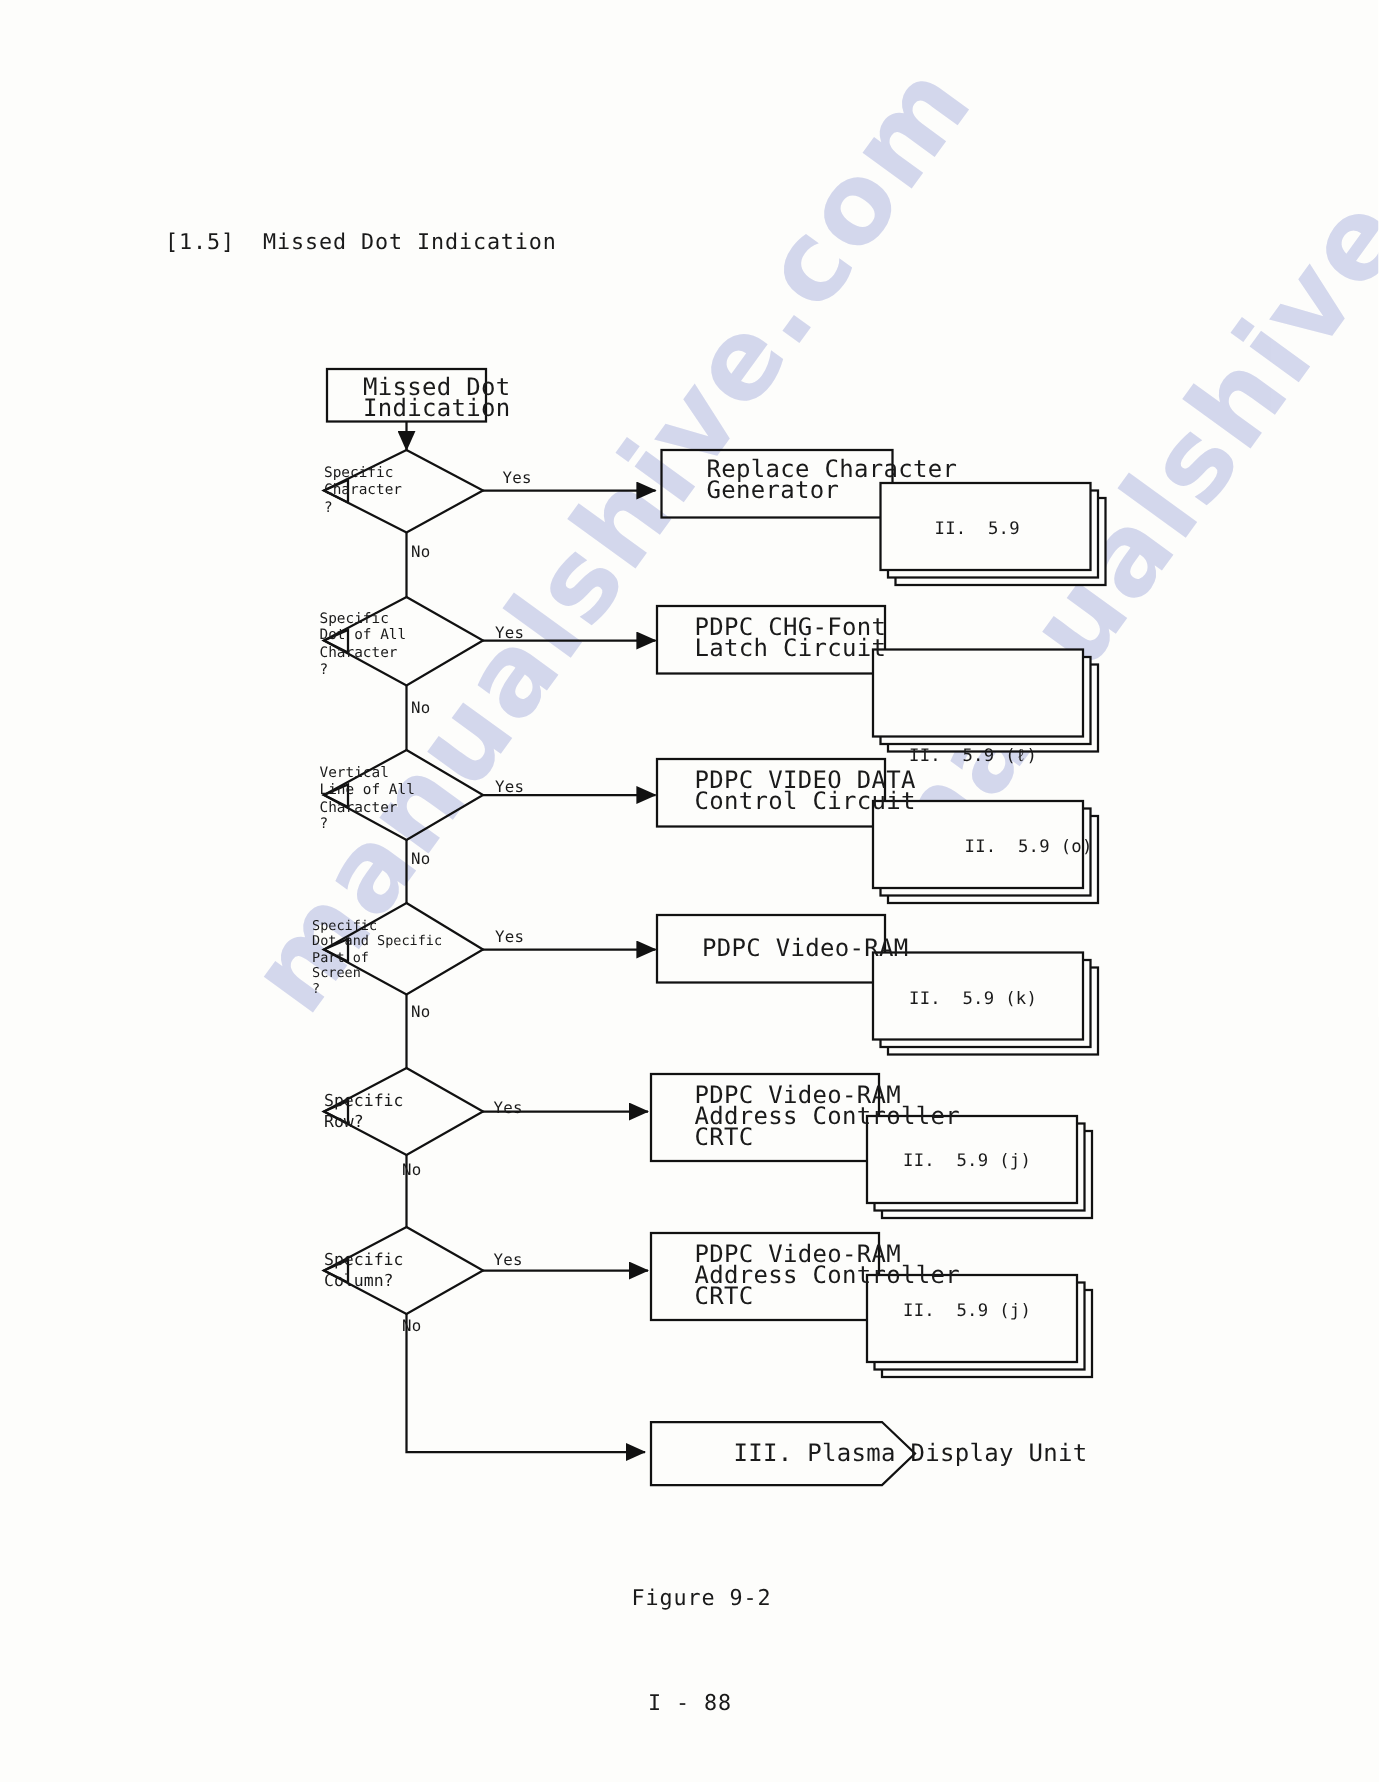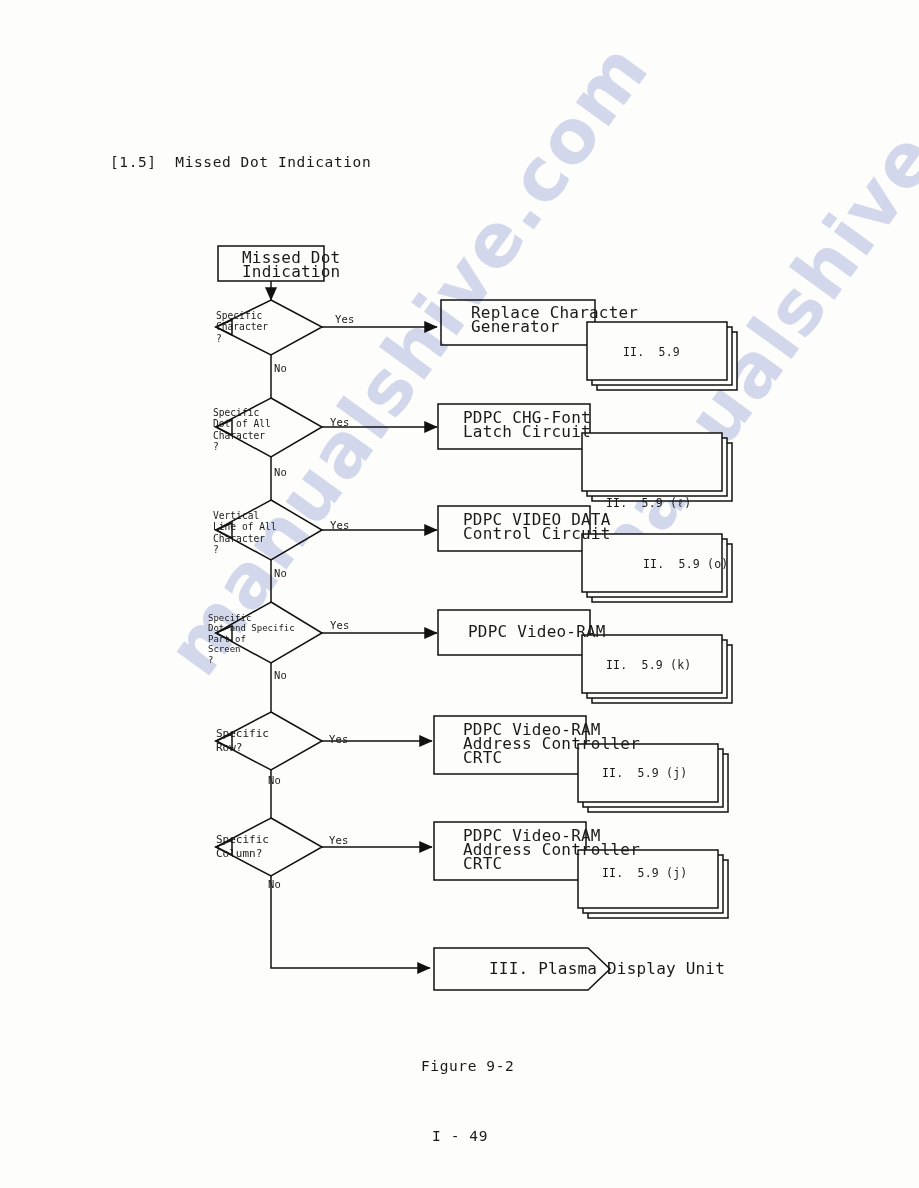--- a/index.html
+++ b/index.html
@@ -245,15 +245,15 @@
   <div class="edge-label" style="left:329px; top:834px;">Yes</div>
   <div class="edge-label" style="left:268px; top:878px;">No</div>
   <div class="node-text" style="left:447px; top:829px;">PDPC Video-RAM
 Address Controller
 CRTC</div>
   <div class="ref-text" style="left:602px; top:866px;">II.  5.9 (j)</div>
 
   <div class="node-text" style="left:442px; top:962px;margin-left:31px;">III. Plasma Display Unit</div>
 
   <div class="doc-text" id="figure-caption">Figure 9-2</div>
-  <div class="doc-text" id="page-number">I - 49</div>
+  <div class="doc-text" id="page-number">I - 88</div>
 
 </div>
 
 </body></html>

